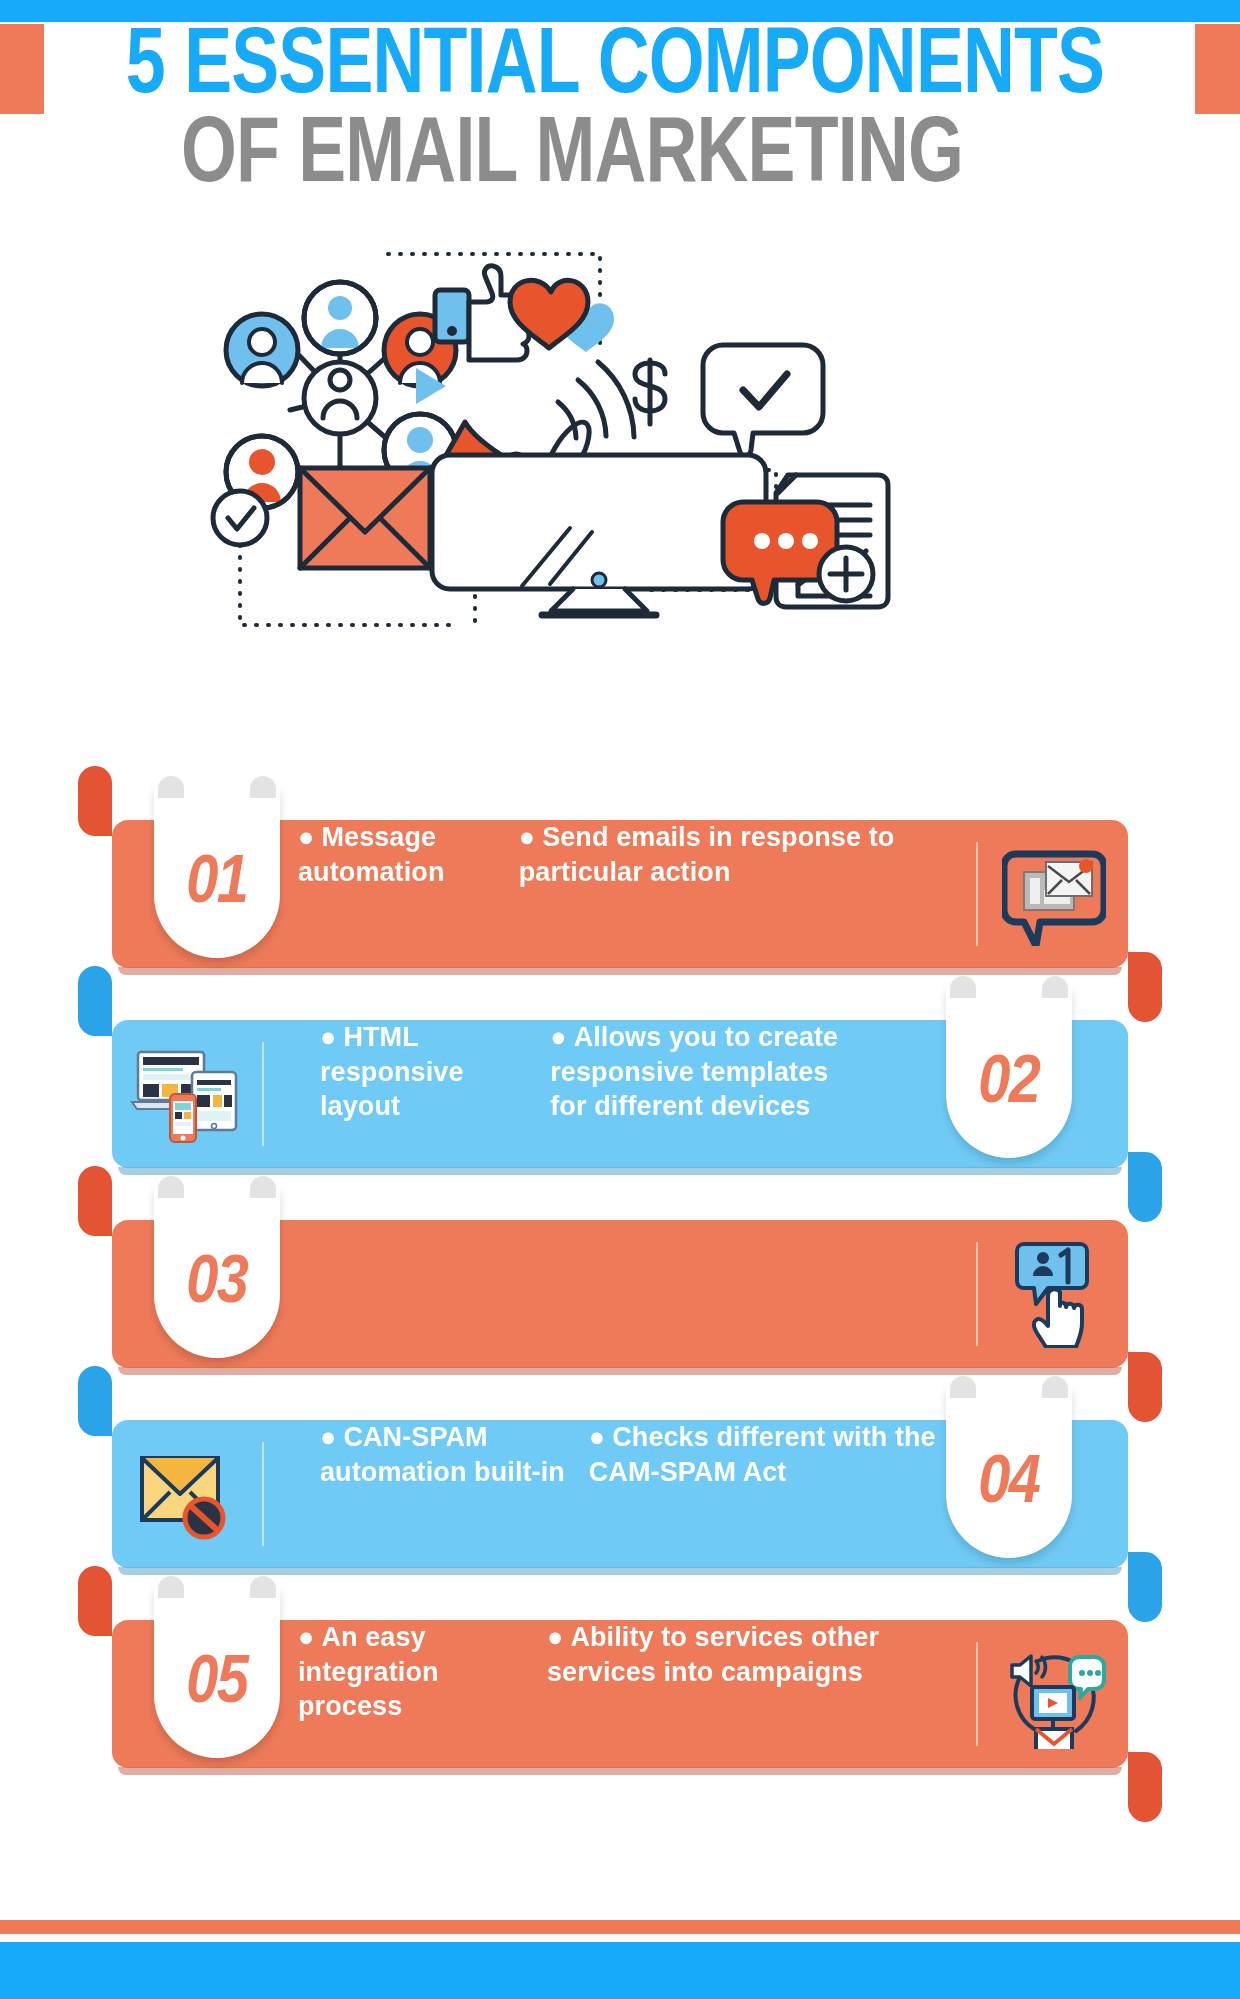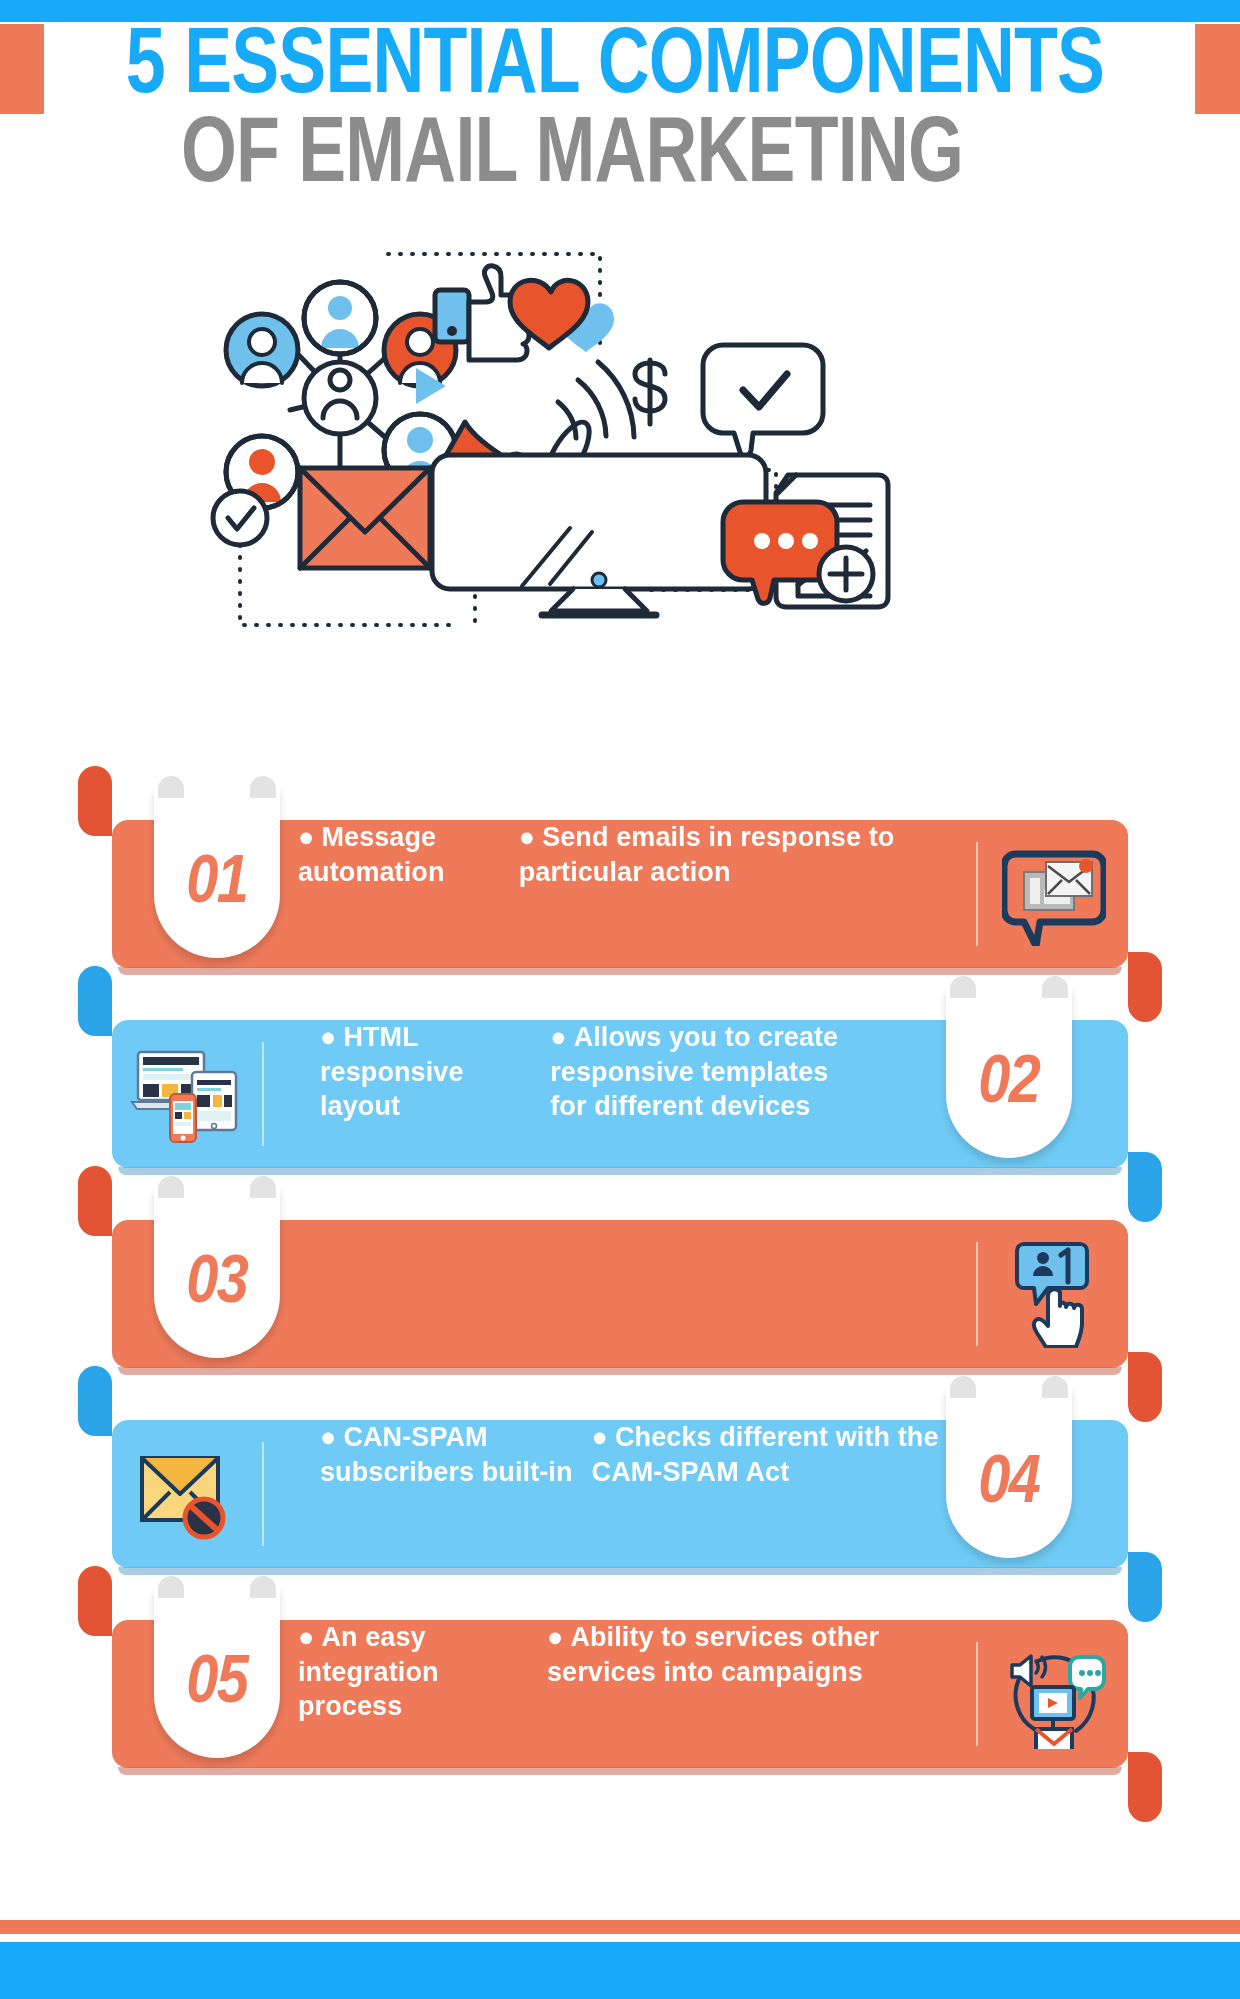--- a/index.html
+++ b/index.html
@@ -376,21 +376,21 @@
       <div class="fold tl"></div>
       <div class="fold br"></div>
       <div class="bar"></div>
       <div class="shadowline"></div>
 
       <div class="badge">
         <span class="num">04</span>
       </div>
 
       <div class="txt">
-        <div class="bullet"><span class="dot">●</span><span>CAN-SPAM subscribers built-in</span></div>
+        <div class="bullet"><span class="dot">●</span><span>CAN-SPAM automation built-in</span></div>
         <div class="bullet"><span class="dot">●</span><span>Checks different with the CAM-SPAM Act</span></div>
       </div>
 
       <div class="divider"></div>
 
       <div class="icon-slot">
         <svg width="104" height="104" viewBox="0 0 104 104">
           <rect x="8" y="16" width="76" height="62" fill="#FAD77E" stroke="#1B3A5C" stroke-width="4"></rect>
           <path d="M8 16 L46 52 L84 16" fill="#F4B63F" stroke="#1B3A5C" stroke-width="4" stroke-linejoin="round"></path>
           <path d="M8 78 L36 50 M84 78 L56 50" fill="none" stroke="#1B3A5C" stroke-width="4"></path>

